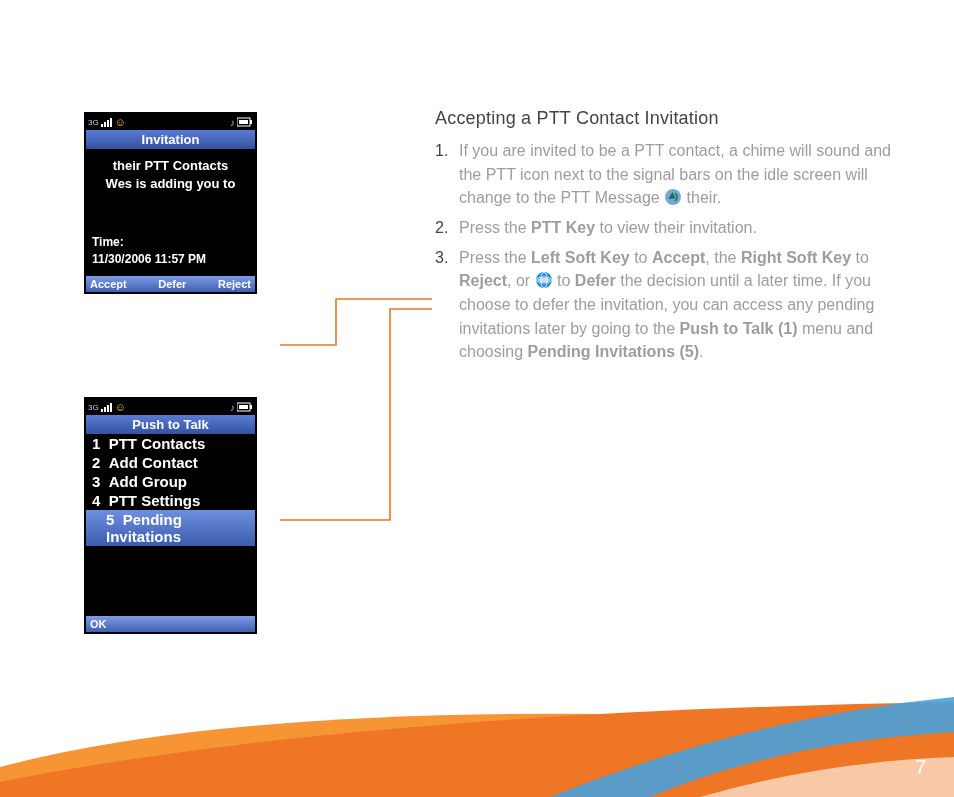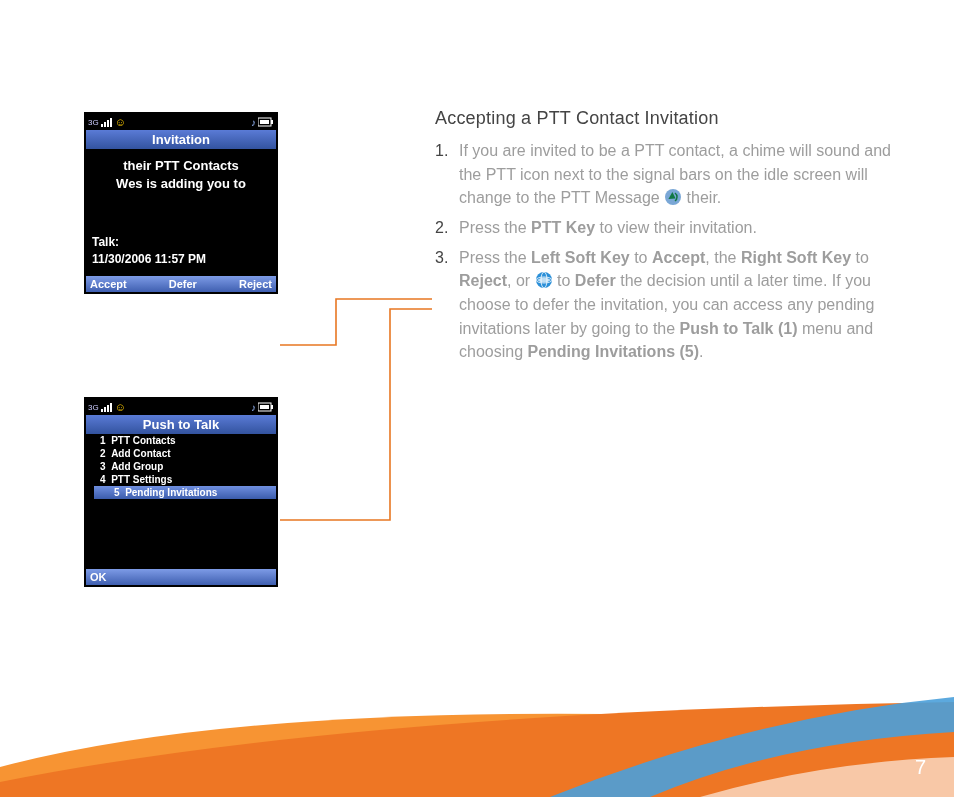--- a/index.html
+++ b/index.html
@@ -11,21 +11,21 @@
     position: relative;
     overflow: hidden;
   }
   .page {
     position: absolute;
     inset: 0;
   }
   
   .phone {
     position: absolute;
-    width: 194px;
+    width: 173px;
     background: #000;
     border: 2px solid #000;
     color: #fff;
     font-family: "Arial", sans-serif;
   }
   .status-bar {
     height: 16px;
     background: #000;
     display: flex;
     align-items: center;
@@ -55,25 +55,24 @@
     justify-content: space-between;
     padding: 2px 4px;
     font-size: 11px;
     font-weight: bold;
     color: #fff;
   }
   .softkeys.center { }
   .menu-list { padding: 2px 0; }
   .menu-item {
     padding: 1px 6px;
-    font-size: 10px;
-    font-weight: bold;
-    color: #fff;
-    background: #000;
-    margin-left: 8px;
+    font-size: 15px;
+    font-weight: bold;
+    color: #fff;
+    background: #000;
   }
   .menu-item.selected {
     background: linear-gradient(to bottom, #6f8fe0 0%, #3b5cac 100%);
     padding-left: 20px;
   }
   
   .content {
     position: absolute;
     left: 435px;
     top: 108px;
@@ -157,21 +156,21 @@
           </svg>
       </span>
     </div>
     <div class="title-bar">Invitation</div>
     <div class="screen-body">
       <div class="msg">
         <div>their PTT Contacts</div>
         <div>Wes is adding you to</div>
       </div>
       <div class="time-block">
-        <div>Talk:</div>
+        <div>Time:</div>
         <div>11/30/2006 11:57 PM</div>
       </div>
     </div>
     <div class="softkeys">
       <span>Accept</span>
       <span>Defer</span>
       <span>Reject</span>
     </div>
   </div>
 

